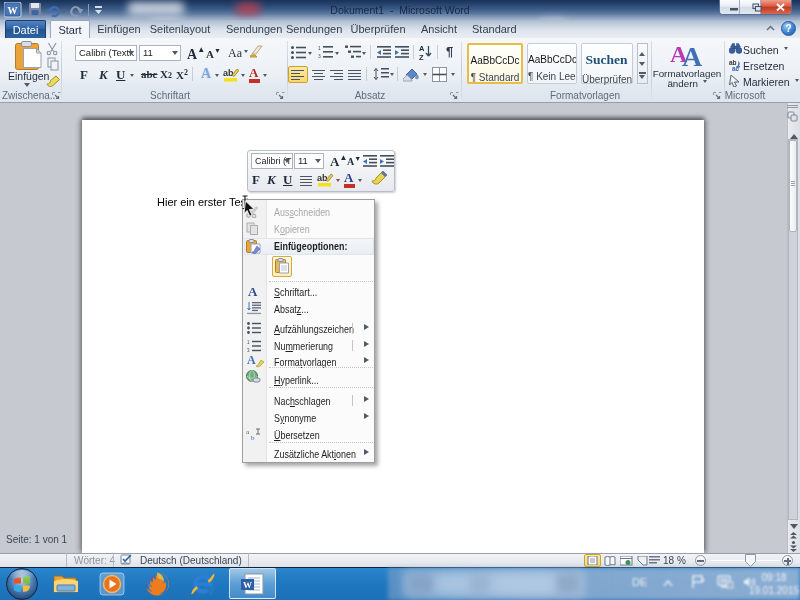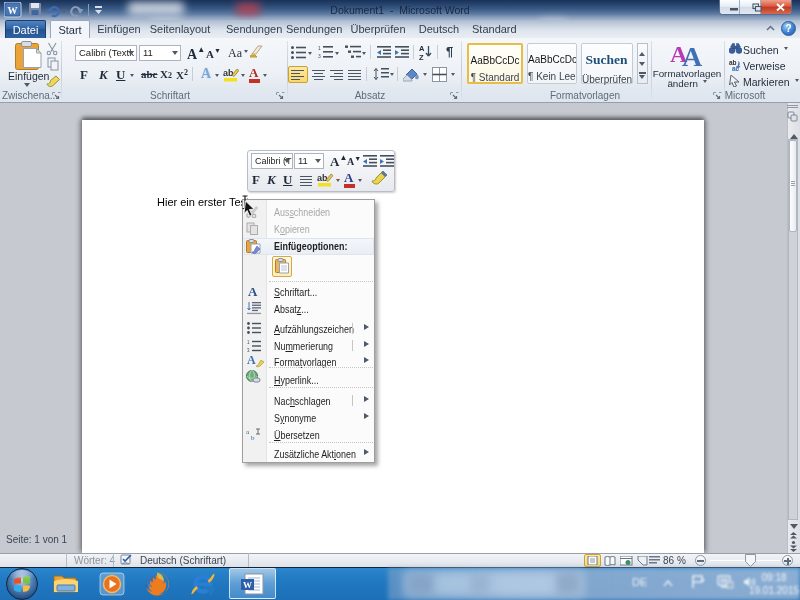--- a/index.html
+++ b/index.html
@@ -110,21 +110,21 @@
     <path d="M1 5 L4.5 1.5 L8 5" fill="none" stroke="#627184" stroke-width="1.5"></path>
   </svg>
 <div class="abs" id="tabrow"></div>
 <div class="tab" id="tab-datei">Datei</div>
 <div class="tab" id="tab-start">Start</div>
 <div class="tab" style="left:96px;width:46px;">Einfügen</div>
 <div class="tab" style="left:148px;width:64px;">Seitenlayout</div>
 <div class="tab" style="left:226px;width:48px;">Sendungen</div>
 <div class="tab" style="left:286px;width:54px;">Sendungen</div>
 <div class="tab" style="left:350px;width:56px;">Überprüfen</div>
-<div class="tab" style="left:418px;width:42px;">Deutsch</div>
+<div class="tab" style="left:418px;width:42px;">Ansicht</div>
 <div class="tab" style="left:472px;width:42px;">Standard</div>
 <div class="abs" id="ribbon"></div>
 <div class="gsep" style="left:61px;"></div>
 <div class="gsep" style="left:287px;"></div>
 <div class="gsep" style="left:461px;"></div>
 <div class="gsep" style="left:651px;"></div>
 <div class="gsep" style="left:724px;"></div>
 <div class="glabel" style="left:2px;width:52px;">Zwischena...</div>
 <div class="glabel" style="left:90px;width:160px;">Schriftart</div>
 <div class="glabel" style="left:310px;width:120px;">Absatz</div>
@@ -343,21 +343,21 @@
       <path d="M11.5 4 l-2 -3.5 -2 0 0 5 z"></path>
       <rect x="5.5" y="3" width="2" height="3"></rect>
     </g>
   </svg>
 <div class="ricon" style="left:743px;top:44px;font-size:10.5px;">Suchen <span class="dda"></span></div>
 <svg class="abs" style="left:729px;top:59px;" width="13" height="12" viewBox="0 0 13 12">
     <text x="0" y="6" font-size="6.5" font-weight="bold" fill="#333">ab</text>
     <text x="3" y="12" font-size="6.5" font-weight="bold" fill="#2a69b5">ac</text>
     <path d="M9 2 q3 2 1 5 l1.5 0 -2.5 3 -2 -3 1.5 0 q1.5 -3 0.5 -5" fill="#5577aa"></path>
   </svg>
-<div class="ricon" style="left:743px;top:60px;font-size:10.5px;">Verweise</div>
+<div class="ricon" style="left:743px;top:60px;font-size:10.5px;">Ersetzen</div>
 <svg class="abs" style="left:729px;top:75px;" width="13" height="12" viewBox="0 0 13 12">
     <path d="M2 0 l8 7 -4.5 0 2 4 -2.5 1 -2 -4.5 -2.5 2.5 z" fill="#eef1f5" stroke="#55606e"></path>
   </svg>
 <div class="ricon" style="left:743px;top:76px;font-size:10.5px;">Markieren <span class="dda"></span></div>
 <div class="abs" id="docarea">
   <div id="page"></div>
   <div id="doctext">Hier ein erster Test</div>
   <div id="vscroll"></div>
   <div class="abs" style="left:787px;top:2px;width:11px;height:3px;border-top:1px solid #8d97a5;border-bottom:1px solid #8d97a5;"></div>
   <svg class="abs" style="left:787px;top:8px;" width="11" height="11" viewBox="0 0 11 11">
@@ -540,21 +540,21 @@
 <div class="abs" id="statusbar"></div>
 <div class="abs" style="top:534px;left:6px;font-size:10px;color:#3b4654;">Seite: 1 von 1</div>
 <div class="abs" style="top:553px;left:66px;width:1px;height:14px;background:#b7bcc4;"></div>
 <div class="abs" style="top:555px;left:74px;font-size:10px;color:#8d949e;filter:blur(.6px);">Wörter: 4</div>
 <div class="abs" style="top:553px;left:113px;width:1px;height:14px;background:#b7bcc4;"></div>
 <svg class="abs" style="left:120px;top:554px;" width="13" height="12" viewBox="0 0 13 12">
     <rect x="1" y="1" width="9" height="9" rx="1" fill="#f4f6f8" stroke="#7b8697"></rect>
     <path d="M3 5 l2 2 6 -6" fill="none" stroke="#2a62a8" stroke-width="1.6"></path>
     <path d="M2 9.5 q3 -1.5 7 0" fill="none" stroke="#7b8697"></path>
   </svg>
-<div class="abs" style="top:555px;left:140px;font-size:10px;color:#3b4654;">Deutsch (Schriftart)</div>
+<div class="abs" style="top:555px;left:140px;font-size:10px;color:#3b4654;">Deutsch (Deutschland)</div>
 <div class="abs" style="top:553px;left:248px;width:1px;height:14px;background:#b7bcc4;"></div>
 
 <div class="abs" style="left:584px;top:554px;width:17px;height:13px;background:linear-gradient(#fce9a9,#f8d873);border:1px solid #c8a232;border-radius:2px;"></div>
 <svg class="abs" style="left:587px;top:556px;" width="11" height="9" viewBox="0 0 11 9">
     <rect x="1" y="0" width="9" height="9" fill="#fff" stroke="#6b7686"></rect>
     <rect x="3" y="2" width="5" height="5" fill="#c5cad2"></rect>
   </svg>
 <svg class="abs" style="left:604px;top:556px;" width="12" height="10" viewBox="0 0 12 10">
     <path d="M1 1 q2.5 -1 5 0 q2.5 -1 5 0 l0 8 q-2.5 -1 -5 0 q-2.5 1 -5 0 z" fill="#f8fafc" stroke="#6b7686"></path>
     <path d="M6 1 l0 8" stroke="#6b7686"></path>
@@ -567,21 +567,21 @@
 <svg class="abs" style="left:637px;top:556px;" width="11" height="10" viewBox="0 0 11 10">
     <path d="M1 0 l9 0 0 9 -4 0 -5 -5 z" fill="#eef1f4" stroke="#6b7686"></path>
   </svg>
 <svg class="abs" style="left:649px;top:556px;" width="11" height="10" viewBox="0 0 11 10">
     <g fill="#6b7686">
       <rect x="0" y="0" width="11" height="1.5"></rect>
       <rect x="0" y="3" width="11" height="1.5"></rect>
       <rect x="0" y="6" width="8" height="1.5"></rect>
     </g>
   </svg>
-<div class="abs" style="top:555px;left:663px;font-size:10px;color:#3b4654;">86 %</div>
+<div class="abs" style="top:555px;left:663px;font-size:10px;color:#3b4654;">18 %</div>
 <div class="abs" style="left:695px;top:555px;width:11px;height:11px;border-radius:50%;border:1px solid #8e97a3;background:linear-gradient(#fdfdfe,#e4e8ed);"></div>
 <div class="abs" style="left:697px;top:560px;width:7px;height:1.5px;background:#5f6b7a;"></div>
 <div class="abs" style="left:710px;top:560px;width:70px;height:1px;background:#9aa2ad;border-bottom:1px solid #fff;"></div>
 <svg class="abs" style="left:745px;top:554px;" width="11" height="13" viewBox="0 0 11 13">
     <path d="M0.5 0.5 h10 v7 l-5 5 -5 -5 z" fill="#f4f6f9" stroke="#8e97a3"></path>
   </svg>
 <div class="abs" style="left:782px;top:555px;width:11px;height:11px;border-radius:50%;border:1px solid #8e97a3;background:linear-gradient(#fdfdfe,#e4e8ed);"></div>
 <div class="abs" style="left:784px;top:560px;width:7px;height:1.5px;background:#5f6b7a;"></div>
 <div class="abs" style="left:787px;top:557.5px;width:1.5px;height:7px;background:#5f6b7a;"></div>
 

